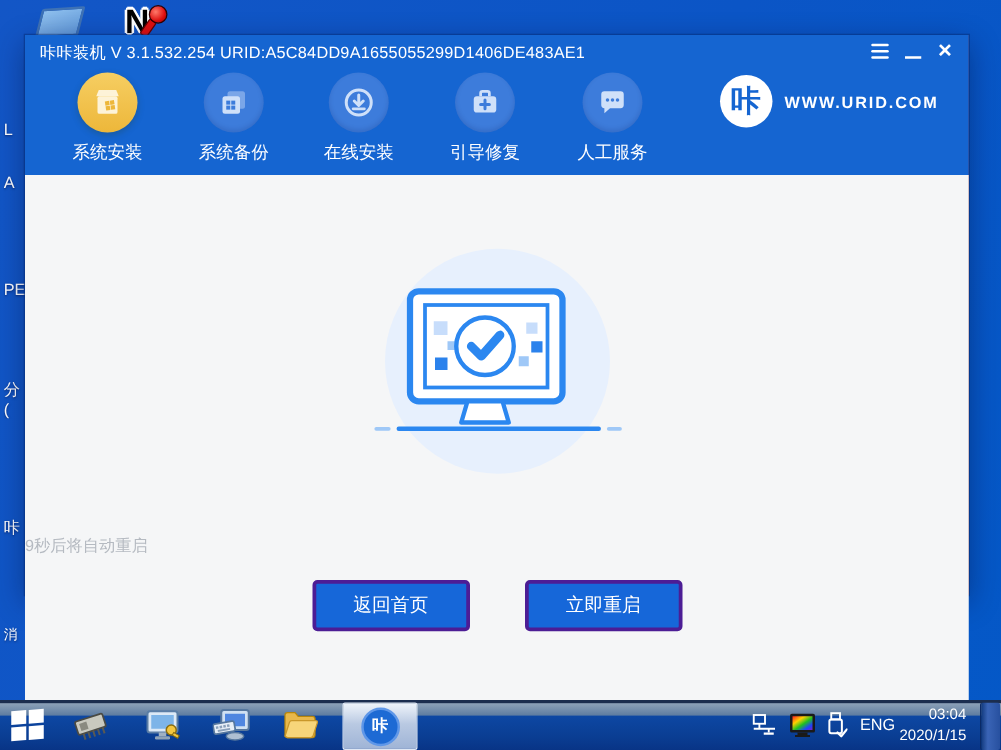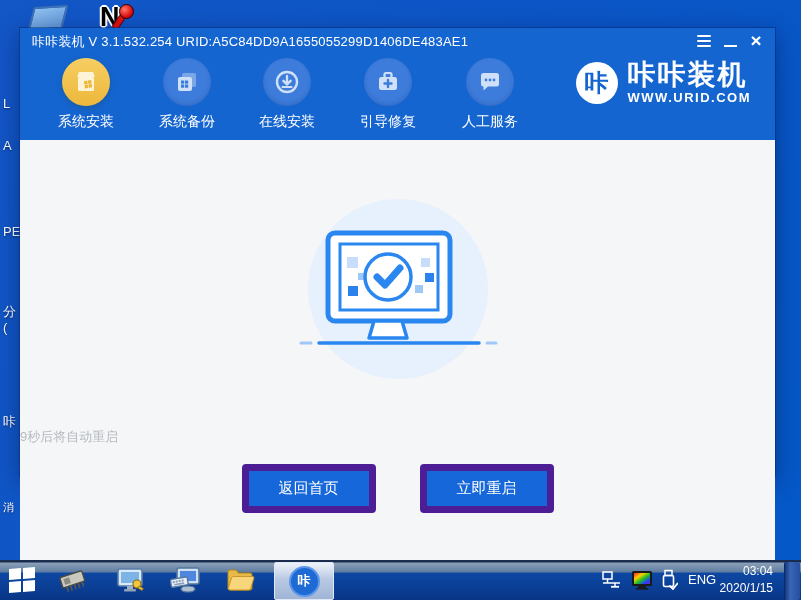--- a/index.html
+++ b/index.html
@@ -44,21 +44,21 @@
   .logo-text{margin-left:10px;color:#fff;}
   .logo-name{font-size:28px;font-weight:bold;letter-spacing:2px;line-height:30px;}
   .logo-url{font-size:13px;font-weight:bold;letter-spacing:1.5px;}
 
   .content{position:absolute;left:0;top:112px;width:100%;height:420px;background:#f5f6f7;}
   .illus{position:absolute;left:50%;top:59px;transform:translateX(-50%);width:180px;height:180px;border-radius:50%;background:#e7f0fd;}
   .illus svg{position:absolute;left:-11px;top:26px;}
   .msg{position:absolute;left:0;top:260px;width:100%;text-align:center;color:#177ae5;font-size:17px;}
   .countdown{position:absolute;left:0;top:288px;width:100%;text-align:left;color:#b5bac1;font-size:13px;}
   .btn-row{position:absolute;left:0;top:324px;width:100%;display:flex;justify-content:center;gap:44px;}
-  .btn{width:120px;height:35px;background:#1667d9;border:7px solid #4c1d95;border-radius:4px;
+  .btn{width:120px;height:35px;background:#1667d9;border:3px solid #4c1d95;border-radius:4px;
      color:#fff;font-size:15px;display:flex;align-items:center;justify-content:center;cursor:pointer;}
 
   
   .taskbar{position:absolute;left:0;top:560px;width:801px;height:40px;
      background:linear-gradient(180deg,#1b2d4f 0,#1b2d4f 2px,#8ba0b8 3px,#5f7da1 12px,#0d47a3 13px,#0a3d92 30px,#083486 40px);}
   .tb-slot{position:absolute;top:5px;width:32px;height:30px;display:flex;align-items:center;justify-content:center;cursor:pointer;}
   .tb-start{left:6px;}
   .winlogo{display:grid;grid-template-columns:12px 12px;grid-template-rows:11px 11px;gap:2px;transform:skewY(-4deg);}
   .winlogo i{background:#fff;display:block;}
   .tb-kaka{position:absolute;left:274px;top:2px;width:58px;height:36px;border:1px solid #dfe7f4;border-radius:2px;
@@ -169,21 +169,20 @@
               <circle cx="17" cy="11" r="1.4"></circle>
           </g>
         </svg>
       </div>
       <div class="nav-label">人工服务</div>
     </div>
 
     <div class="logo">
       <div class="logo-circle">咔</div>
       <div class="logo-text">
-        <div class="logo-name">咔咔装机</div>
         <div class="logo-url">WWW.URID.COM</div>
       </div>
     </div>
   </div>
 
   <div class="content">
     <div class="illus">
       <svg width="202" height="128" viewBox="0 0 202 128">
         <rect x="31" y="8" width="122" height="88" rx="7" fill="#ffffff" stroke="#2b87f0" stroke-width="5"></rect>
         <rect x="43" y="19" width="98" height="66" fill="#ffffff" stroke="#2b87f0" stroke-width="3"></rect>

